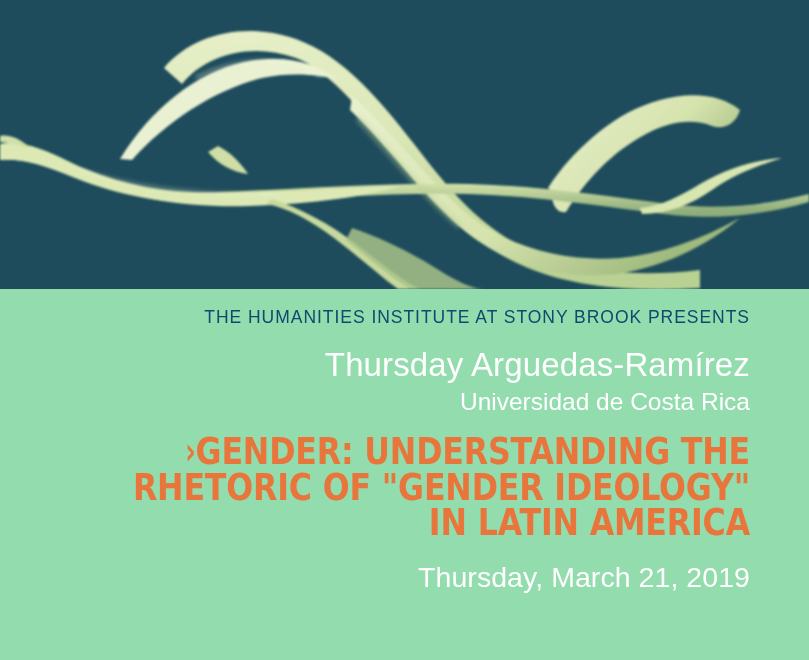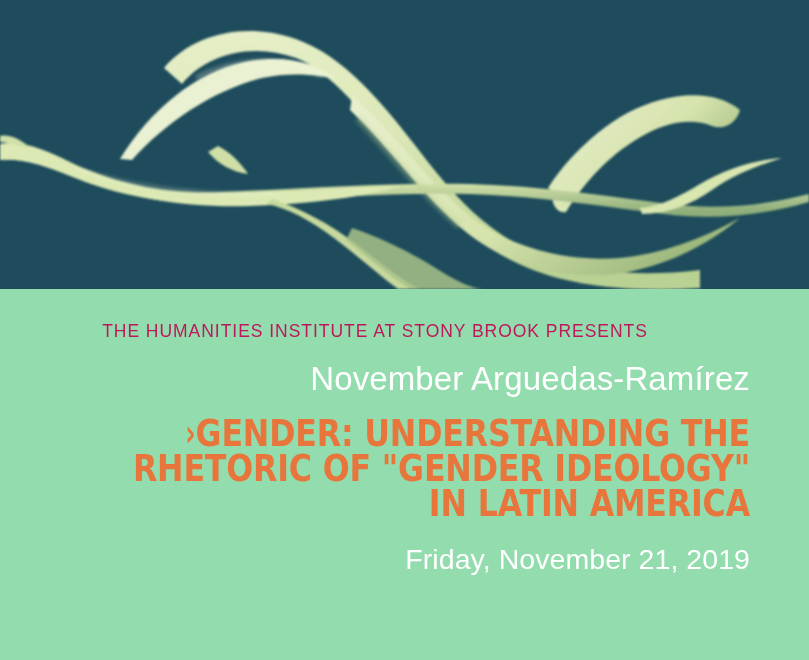--- a/index.html
+++ b/index.html
@@ -43,28 +43,27 @@
     height: 371px;
     background: #93dcad;
     text-align: right;
     box-sizing: border-box;
     padding-right: 59px;
   }
 
   .presents {
     font-size: 17.5px;
     letter-spacing: 0.055em;
-    color: #be185d;
+    color: #0c4a6e;
     font-weight: 400;
     text-transform: uppercase;
     margin: 0;
-    padding-top: 33px;
+    padding-top: 19px;
     line-height: 1.1;
     white-space: nowrap;
-    text-align: center;
   }
 
   .speaker {
     font-size: 33px;
     color: #ffffff;
     font-weight: 400;
     letter-spacing: 0.004em;
     margin: 0;
     padding-top: 20px;
     line-height: 1.12;
@@ -252,27 +251,28 @@
         <path d="M196,78 C 240,56 288,56 322,76" stroke="#f1f6de" stroke-width="4" fill="none"></path>
         <path d="M80,170 C 140,190 210,196 280,194" stroke="#eef4d9" stroke-width="3" fill="none"></path>
       </g>
     </svg>
   </div>
 
   <div id="panel">
 
     <p class="presents">THE HUMANITIES INSTITUTE AT STONY BROOK PRESENTS</p>
 
-    <p class="speaker">November Arguedas-Ramírez</p>
-
+    <p class="speaker">Thursday Arguedas-Ramírez</p>
+
+    <p class="affiliation">Universidad de Costa Rica</p>
 
     <h1 class="talk-title">
       <span class="tline"><span class="chev">›</span><span>GENDER: UNDERSTANDING THE</span></span>
       <span class="tline">RHETORIC OF "GENDER IDEOLOGY"</span>
       <span class="tline">IN LATIN AMERICA</span>
     </h1>
 
     <div class="datetime">
-      <span class="date-line">Friday, November 21, 2019</span>
+      <span class="date-line">Thursday, March 21, 2019</span>
     </div>
 
   </div>
 </div>
 
 </body></html>

